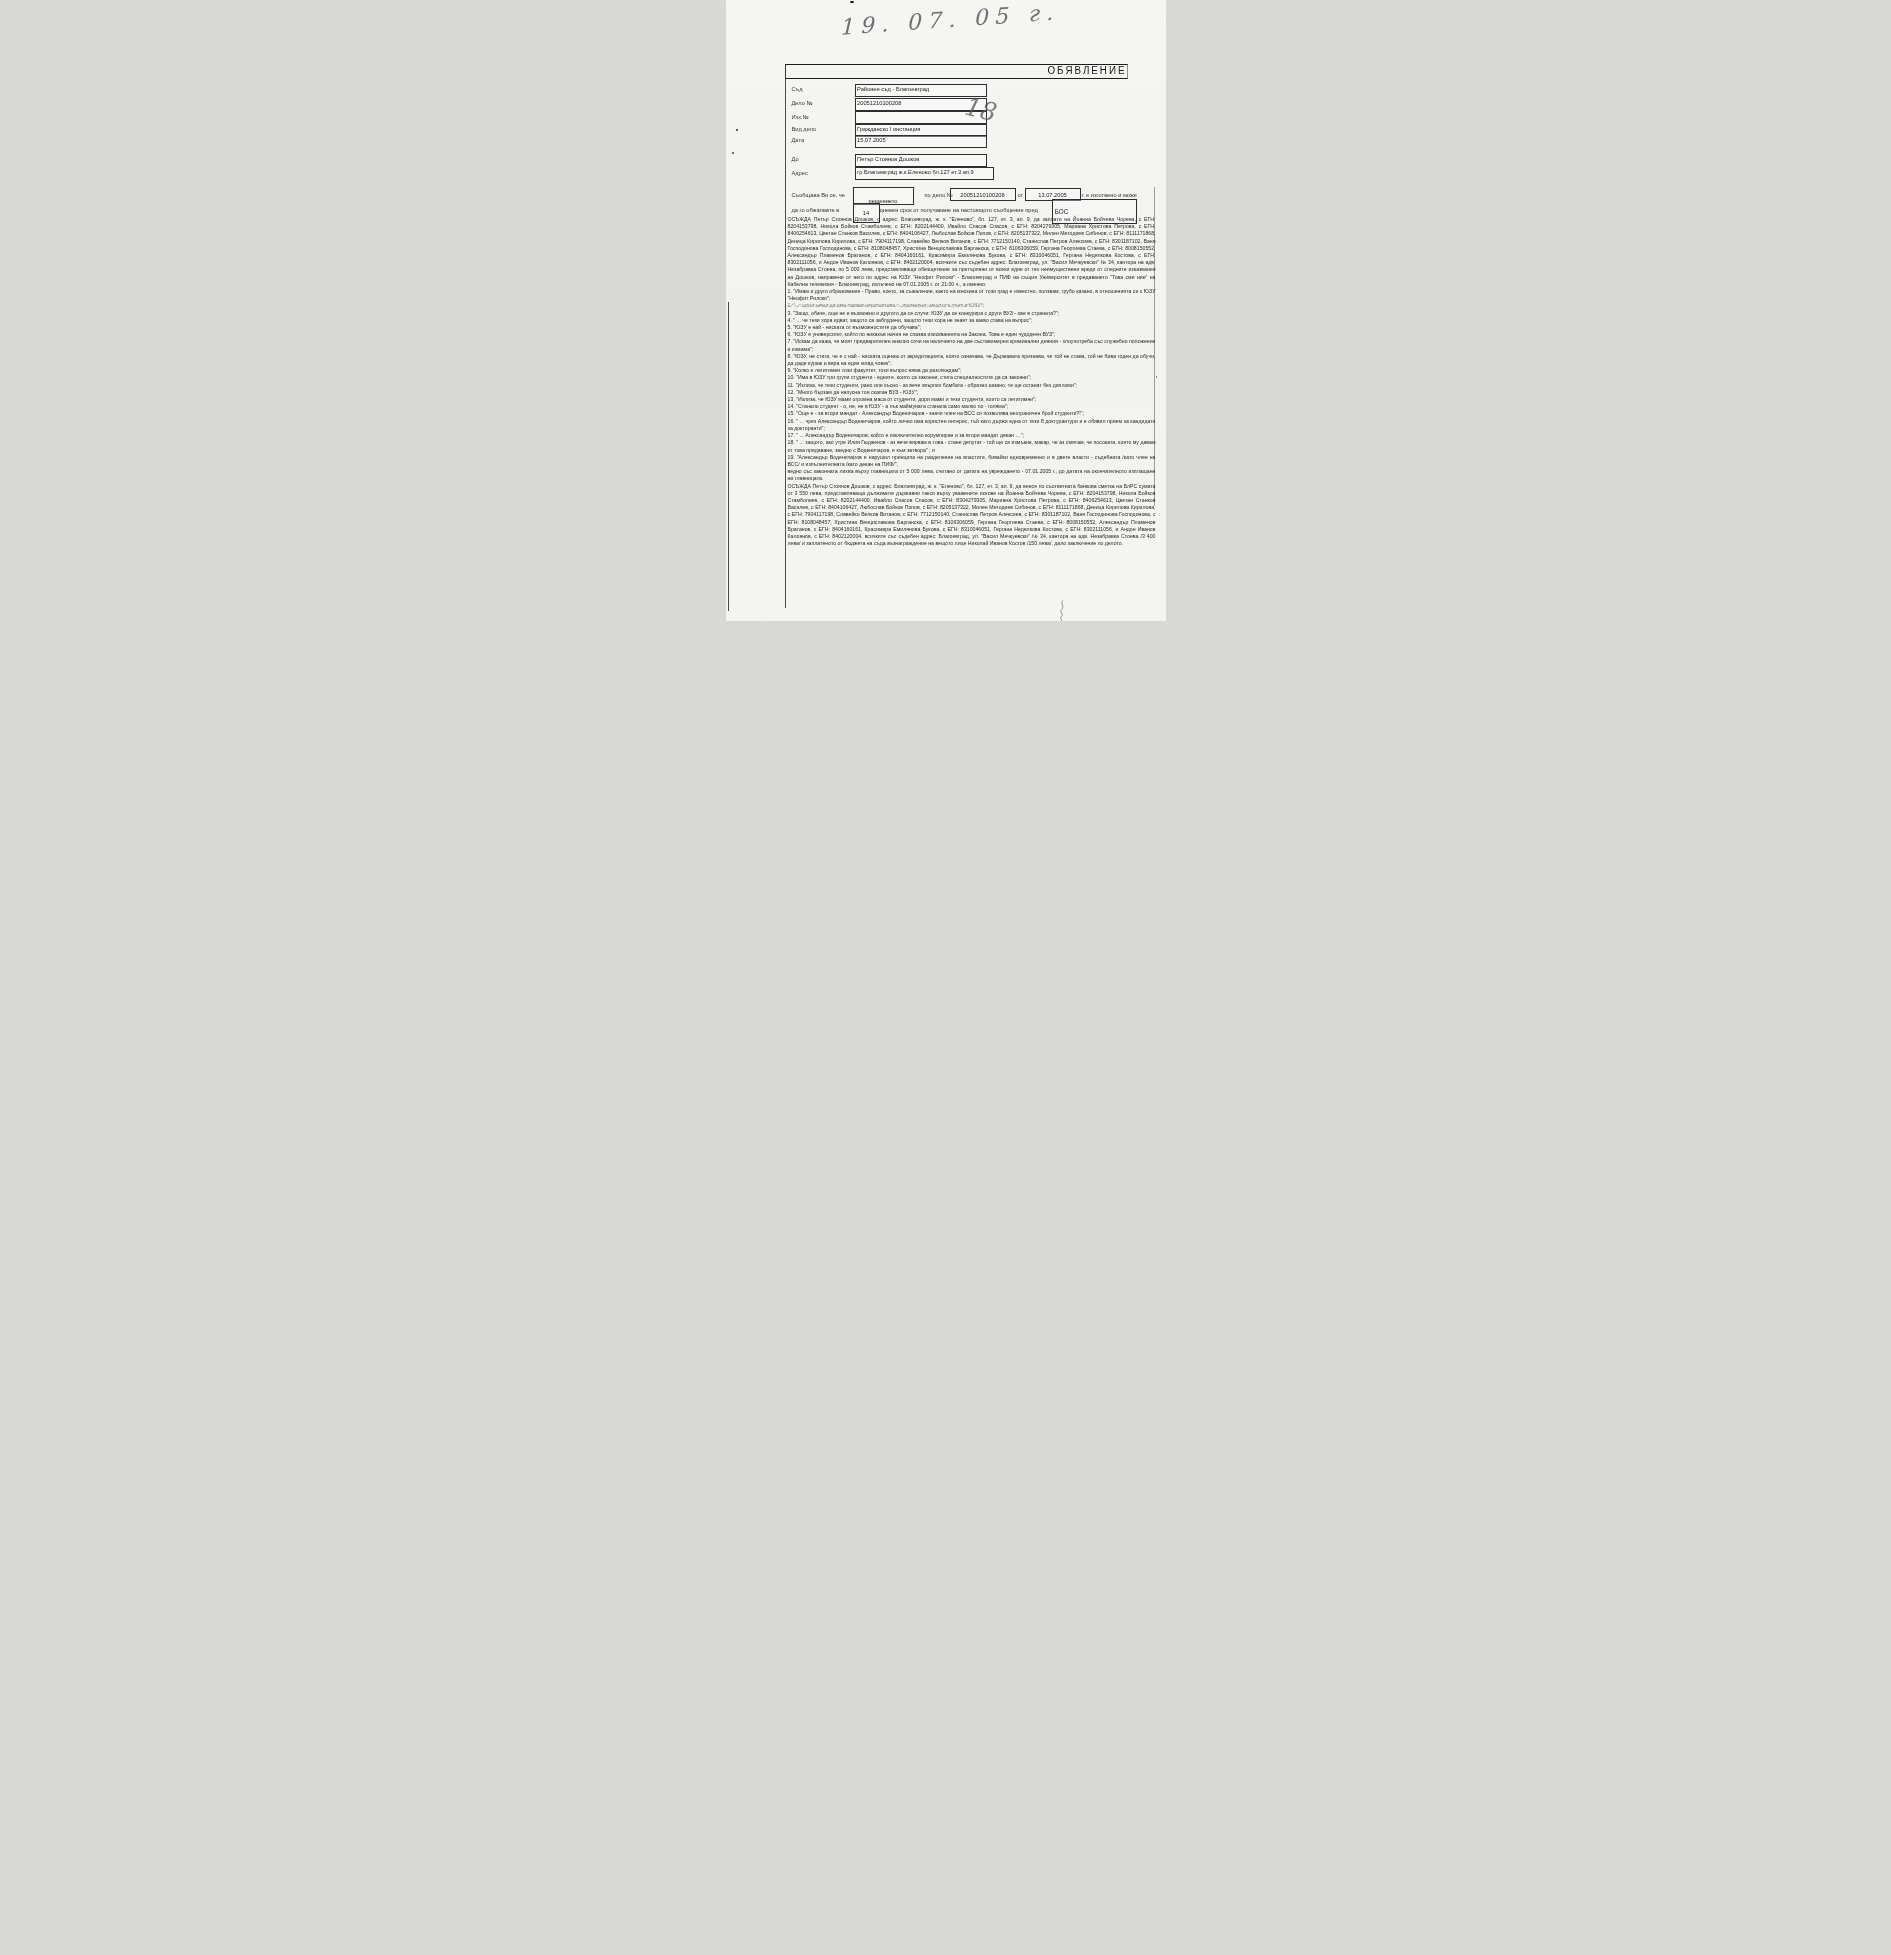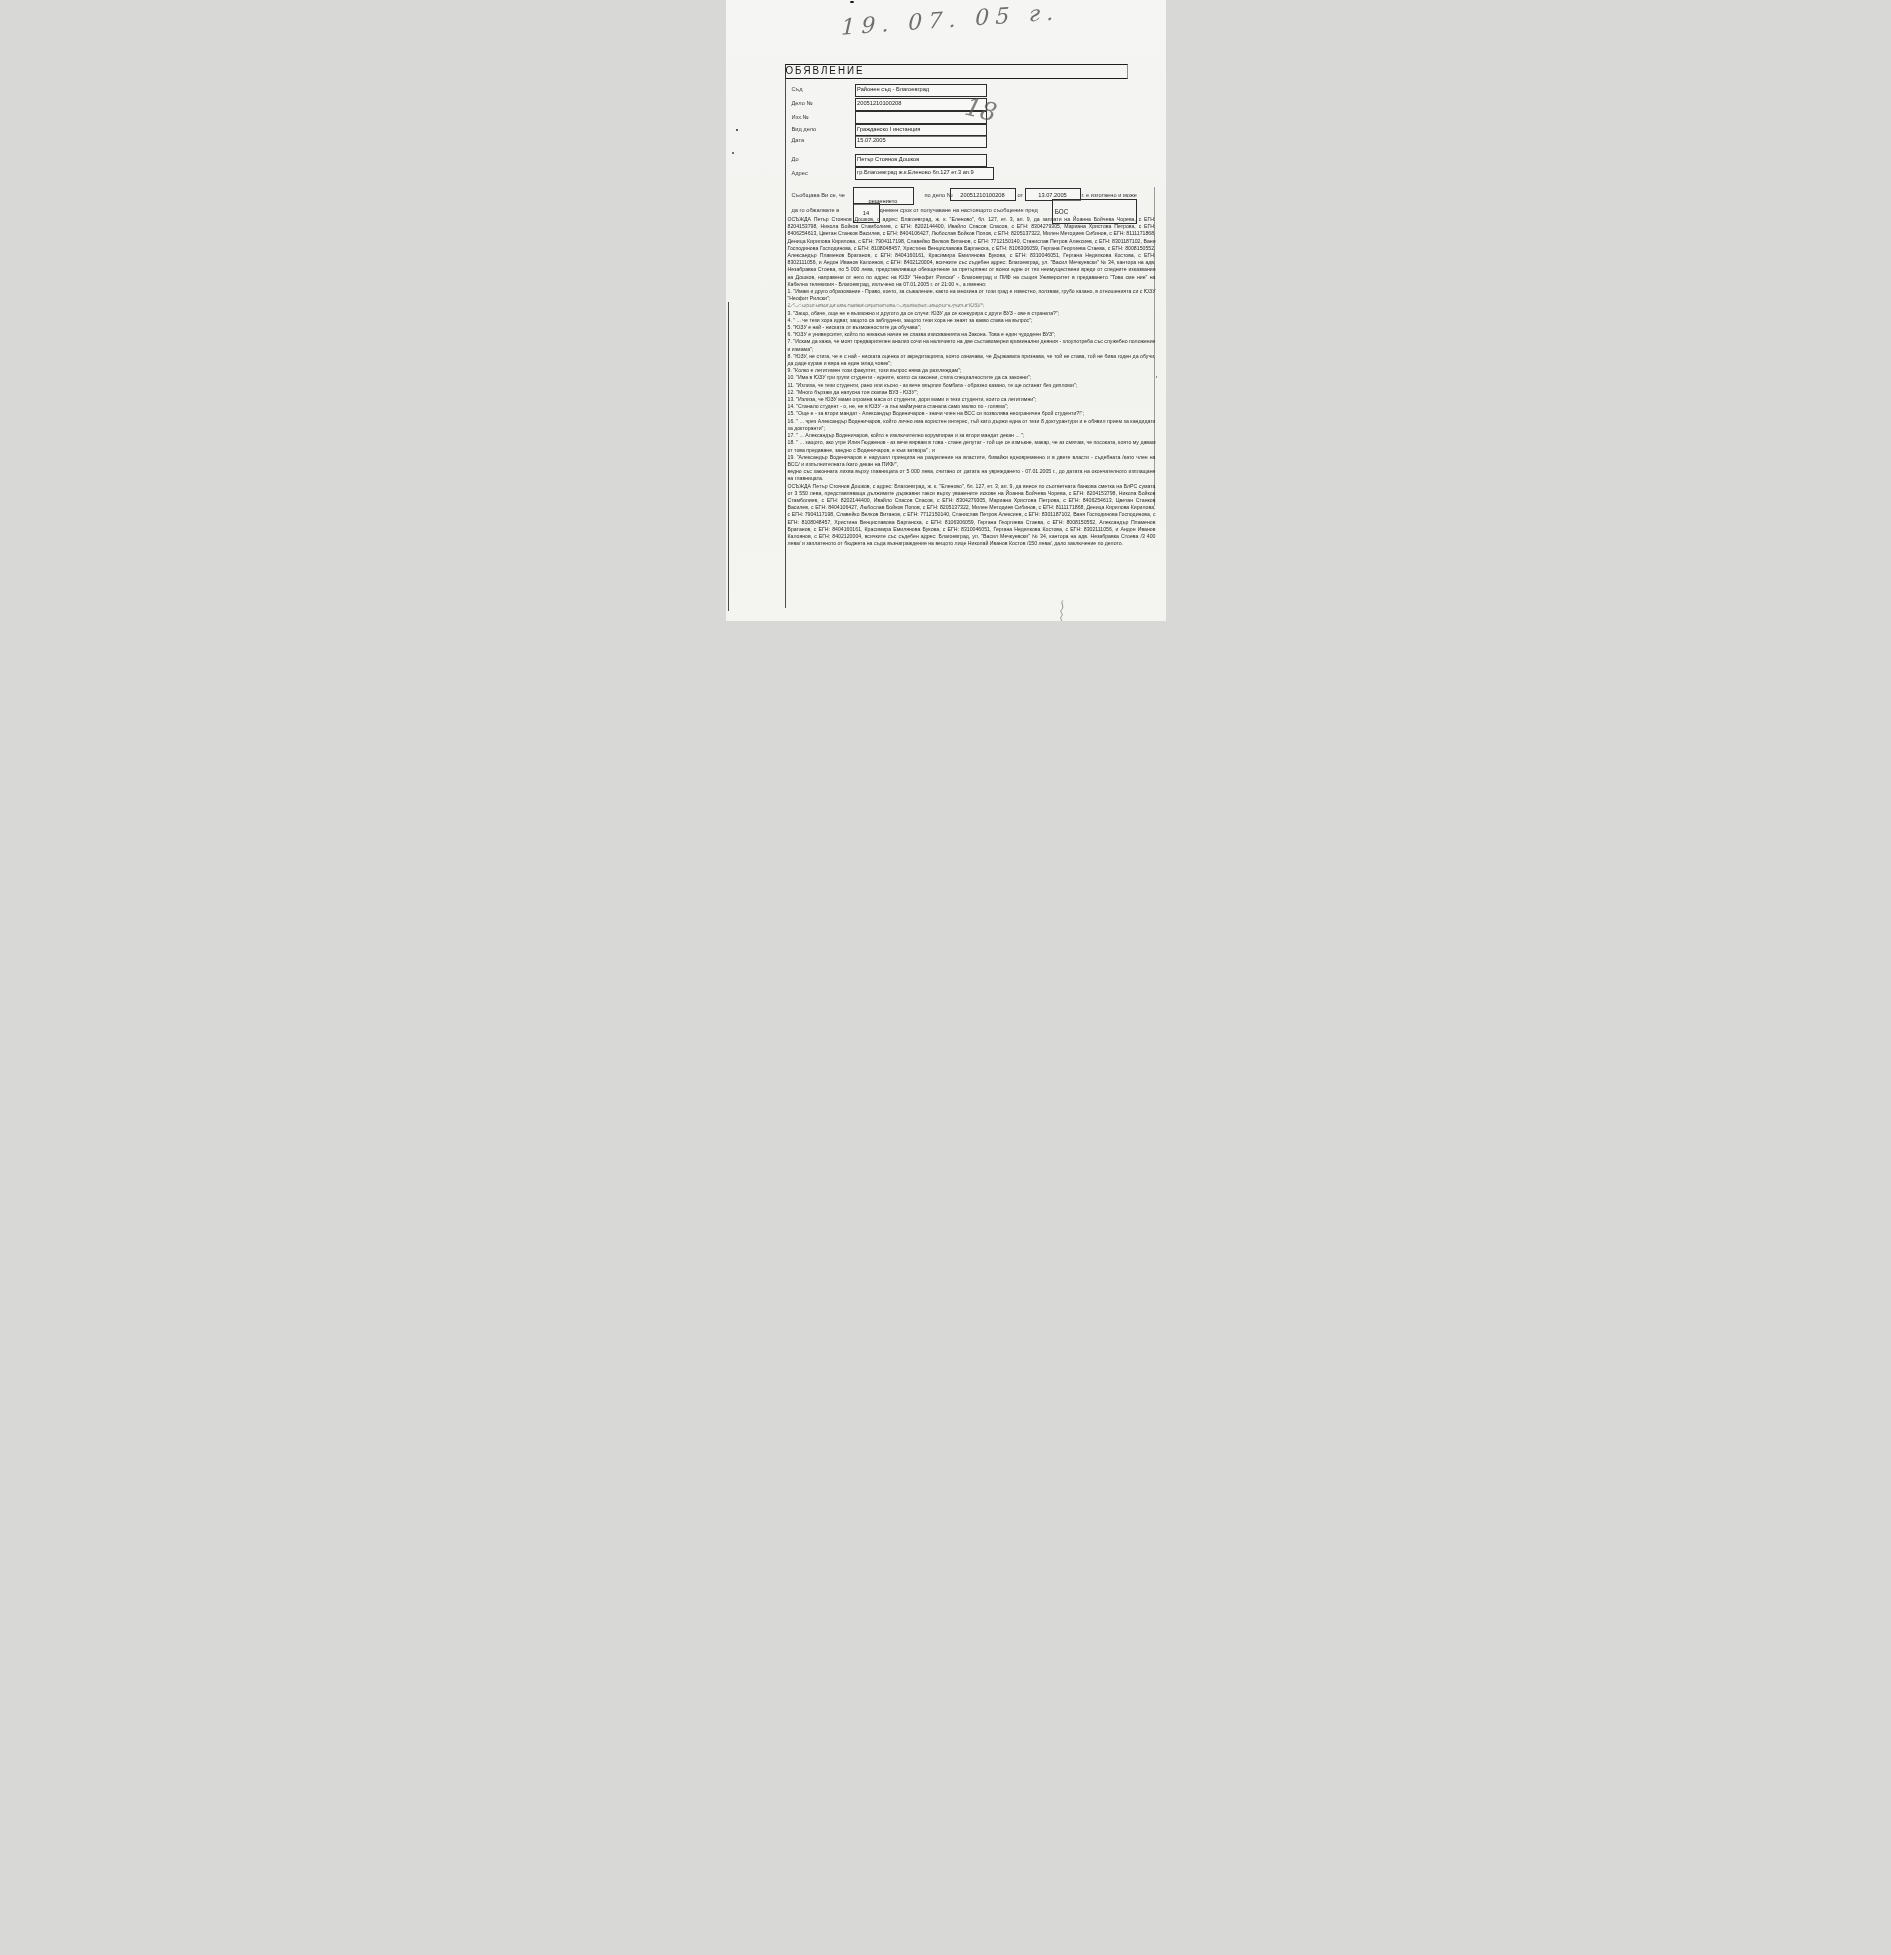--- a/index.html
+++ b/index.html
@@ -25,21 +25,21 @@
   .hand-exh{
     position:absolute;left:239px;top:95px;font-size:25px;
     transform:rotate(14deg);opacity:.75;
   }
   .hand-squiggle{position:absolute;left:331px;top:600px;opacity:.75;}
   
   .title-box{
     position:absolute;left:59px;top:64px;width:341px;height:13px;
     border-top:1.2px solid #1c1c1c;border-bottom:1.2px solid #1c1c1c;
     border-left:0.4px solid rgba(40,40,40,.6);border-right:0.4px solid rgba(40,40,40,.5);
-    text-align:left;
+    text-align:right;
   }
   .title-box span{
     display:inline-block;font-size:9.8px;letter-spacing:2px;color:#161616;
     line-height:12px;transform:scaleY(1.06);
   }
   
   .flabel{position:absolute;left:66px;font-size:5.7px;color:#3a3a3a;}
   .vbox{
     position:absolute;left:129px;width:130px;height:10.6px;
     border:0.8px solid #2e2e2e;border-top-width:1.2px;border-bottom-width:1.2px;

